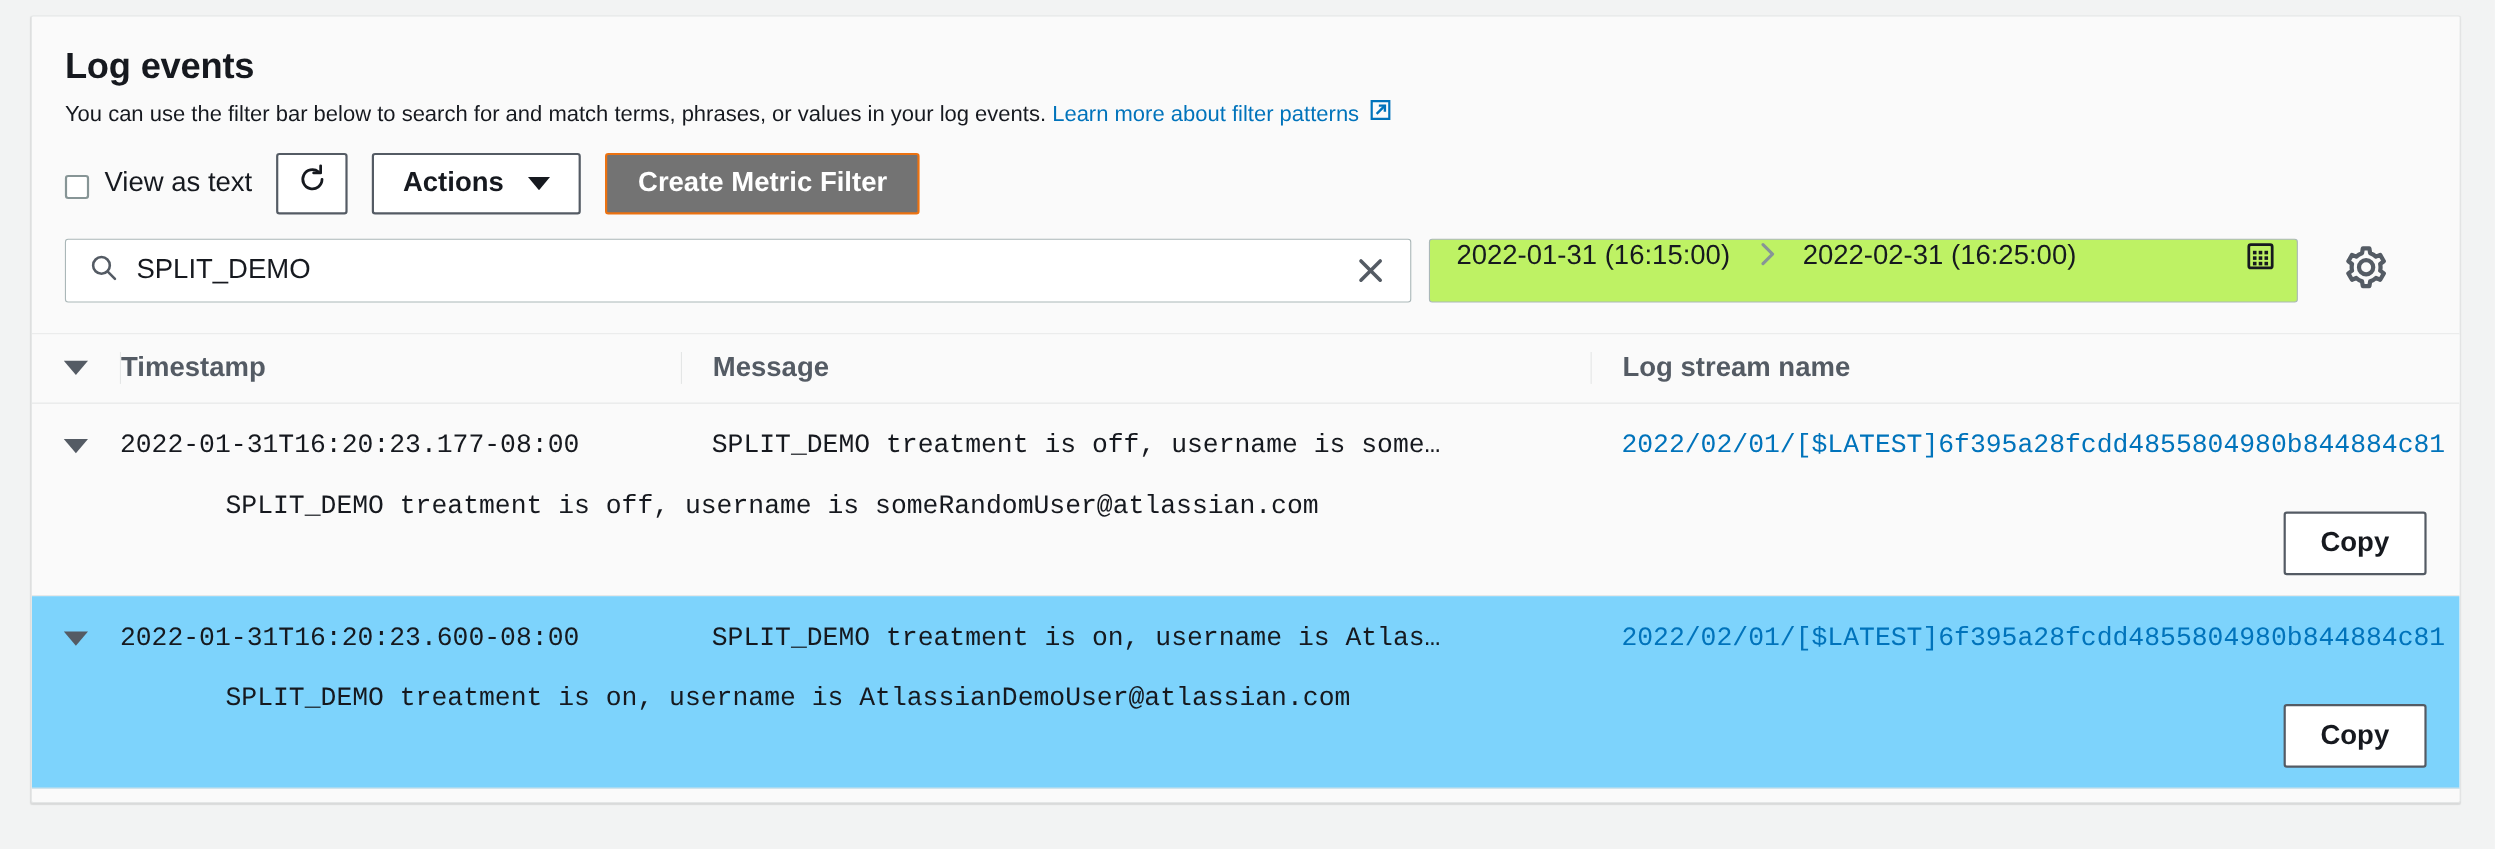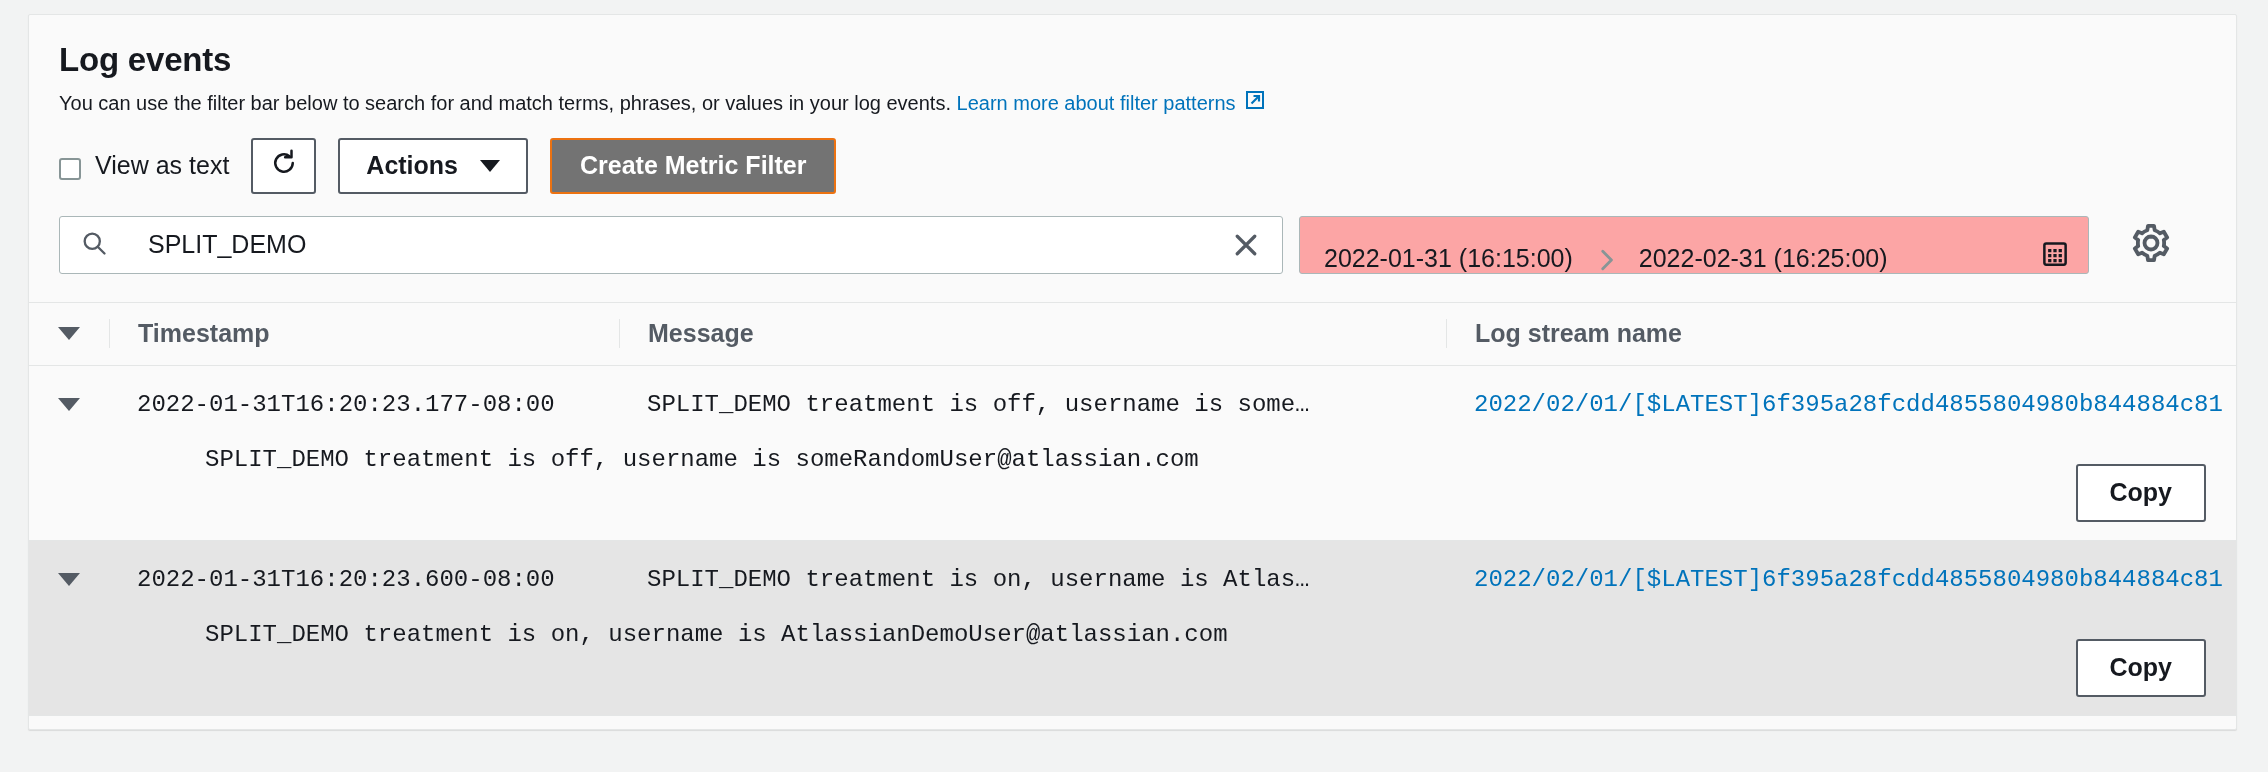--- a/index.html
+++ b/index.html
@@ -148,40 +148,39 @@
     box-sizing: border-box;
   }
   .search-icon { flex: 0 0 auto; margin-right: 16px; }
   .search-value {
     flex: 1 1 auto;
     font-size: 25px;
     color: #16191f;
     font-family: "Liberation Sans", sans-serif;
     overflow: hidden;
     white-space: nowrap;
-    margin-left: 24px;
   }
   .clear-btn {
     flex: 0 0 auto;
     width: 40px;
     height: 40px;
     display: flex;
     align-items: center;
     justify-content: center;
     cursor: pointer;
   }
   .daterange {
     width: 790px;
     height: 58px;
     margin-left: 16px;
-    background: #fca5a5;
+    background: #bef264;
     border: 1px solid #aab7b8;
     border-radius: 3px;
     display: flex;
-    align-items: flex-end;
+    align-items: flex-start;
     padding: 0 18px 0 24px;
     box-sizing: border-box;
   }
   .dr-text {
     font-size: 25px;
     color: #16191f;
     white-space: nowrap;
   }
   .dr-sep {
     margin: 0 20px;
@@ -212,32 +211,32 @@
     background: #fafafa;
     border-bottom: 1px solid #e4e6e6;
   }
   .col-caret {
     width: 80px;
     flex: 0 0 80px;
     display: flex;
     align-items: center;
     justify-content: center;
   }
-  .col-ts { flex: 0 0 510px; padding-left: 28px; box-sizing: border-box; }
+  .col-ts { flex: 0 0 510px; box-sizing: border-box; }
   .col-msg { flex: 1 1 auto; padding-left: 28px; box-sizing: border-box; }
   .col-stream { flex: 0 0 790px; padding-left: 28px; box-sizing: border-box; }
   .th-text {
     font-size: 25px;
     font-weight: bold;
     color: #545b64;
   }
   .vdiv { border-left: 1px solid #e4e6e6; }
 
   .row-group { border-bottom: 1px solid #e4e6e6; }
-  .row-group.alt { background: #e5e5e5; }
+  .row-group.alt { background: #7dd3fc; }
   .row-main {
     display: flex;
     align-items: center;
     height: 58px;
     padding-top: 10px;
   }
   .tri {
     width: 0; height: 0;
     border-left: 11px solid transparent;
     border-right: 11px solid transparent;

